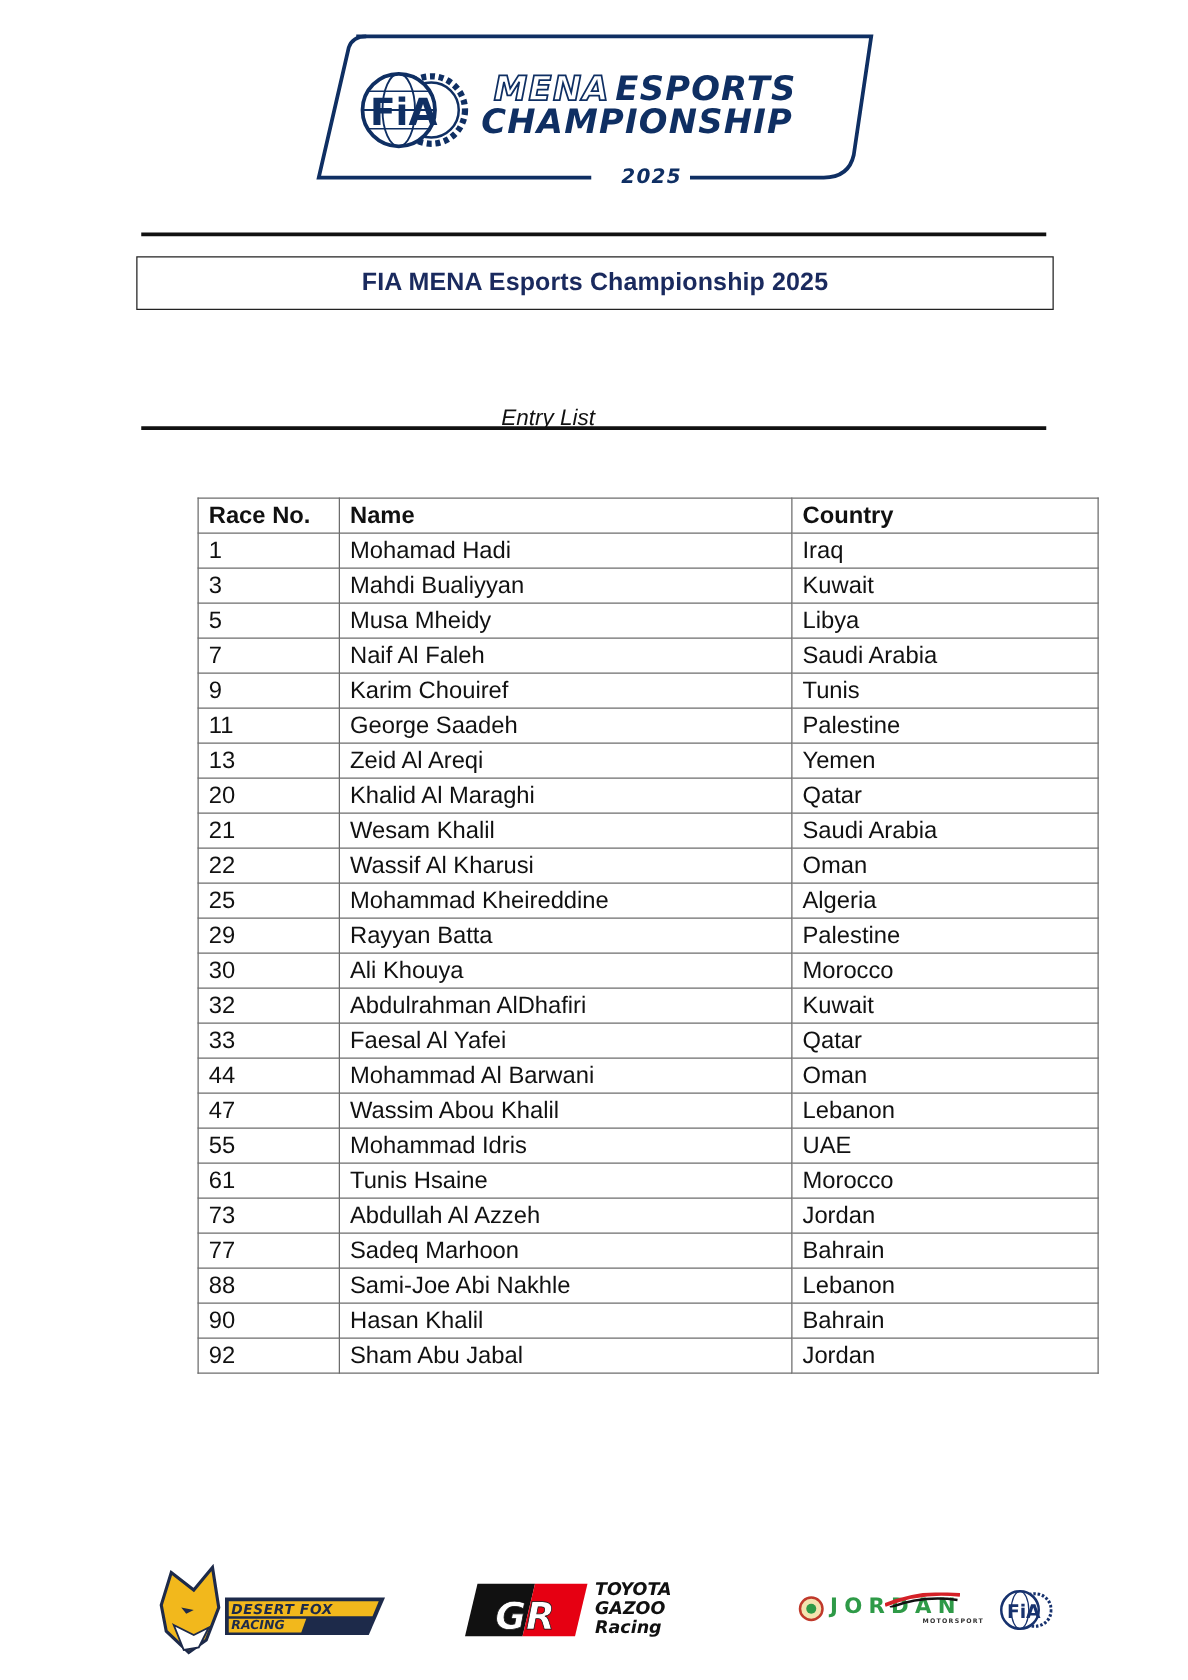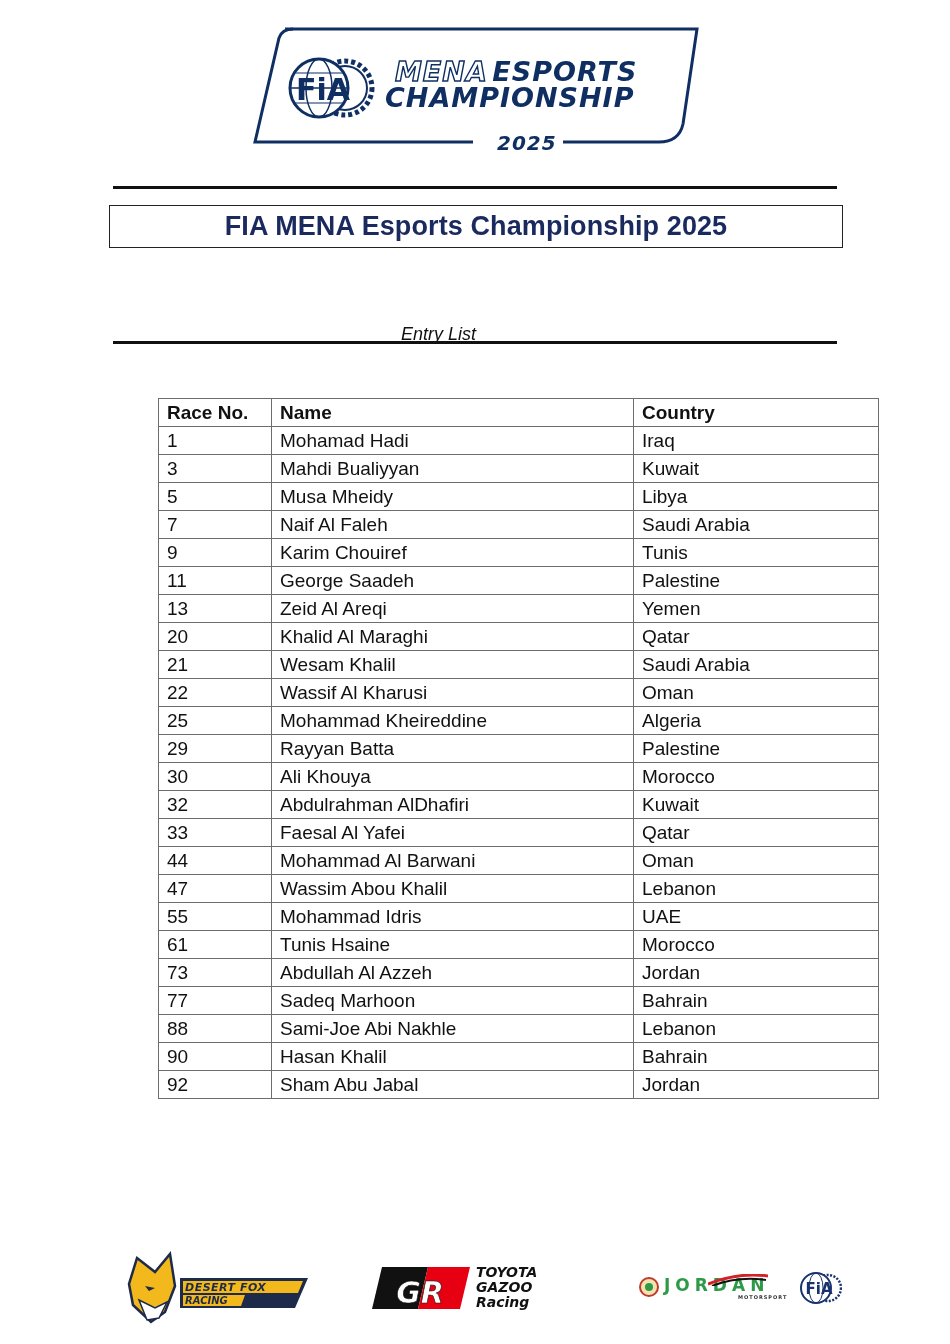--- a/index.html
+++ b/index.html
@@ -6,28 +6,28 @@
   body { width: 950px; height: 1344px; position: relative; overflow: hidden;
          font-family: "Liberation Sans", "DejaVu Sans", sans-serif; color: #000; }
   .abs { position: absolute; }
 
   
   #header-logo { left: 245px; top: 24px; width: 460px; height: 130px; }
   .logo-text-1 { font-family: "DejaVu Sans", sans-serif; font-weight: bold; font-style: italic;
                  font-size: 27px; color: #0f2f63; letter-spacing: 1px; }
   .logo-text-outline { color: #ffffff; -webkit-text-stroke: 1.4px #0f2f63; }
   .logo-year { font-family: "DejaVu Sans", sans-serif; font-weight: bold; font-style: italic;
-               font-size: 20px; color: #0f2f63; letter-spacing: 1px; }
+               font-size: 16px; color: #0f2f63; letter-spacing: 1px; }
 
   .rule { position: absolute; left: 113px; width: 724px; height: 2.5px; background: #111; }
 
   #title-box { left: 109px; top: 205px; width: 734px; height: 43px;
                border: 1.5px solid #222; box-sizing: border-box;
                display: flex; align-items: center; justify-content: center; }
-  #title-text { font-family: "Liberation Sans", sans-serif; font-weight: bold; font-size: 27px;
+  #title-text { font-family: "Liberation Sans", sans-serif; font-weight: bold; font-size: 20px;
                 color: #1a2a5e; letter-spacing: 0.1px; }
   #subtitle { left: 0; width: 877px; top: 284px; text-align: center;
               font-style: italic; font-size: 18px; color: #111; margin-top: 40px; }
 
   
   #entry-table { position: absolute; left: 115px; top: 398px; width: 720px;
                  border-collapse: collapse; table-layout: fixed; margin-left: 43px; }
   #entry-table th, #entry-table td {
     border: 1px solid #6d6d6d; height: 27px; padding: 0 0 0 8px;
     font-size: 19px; text-align: left; vertical-align: middle; line-height: 27px;

